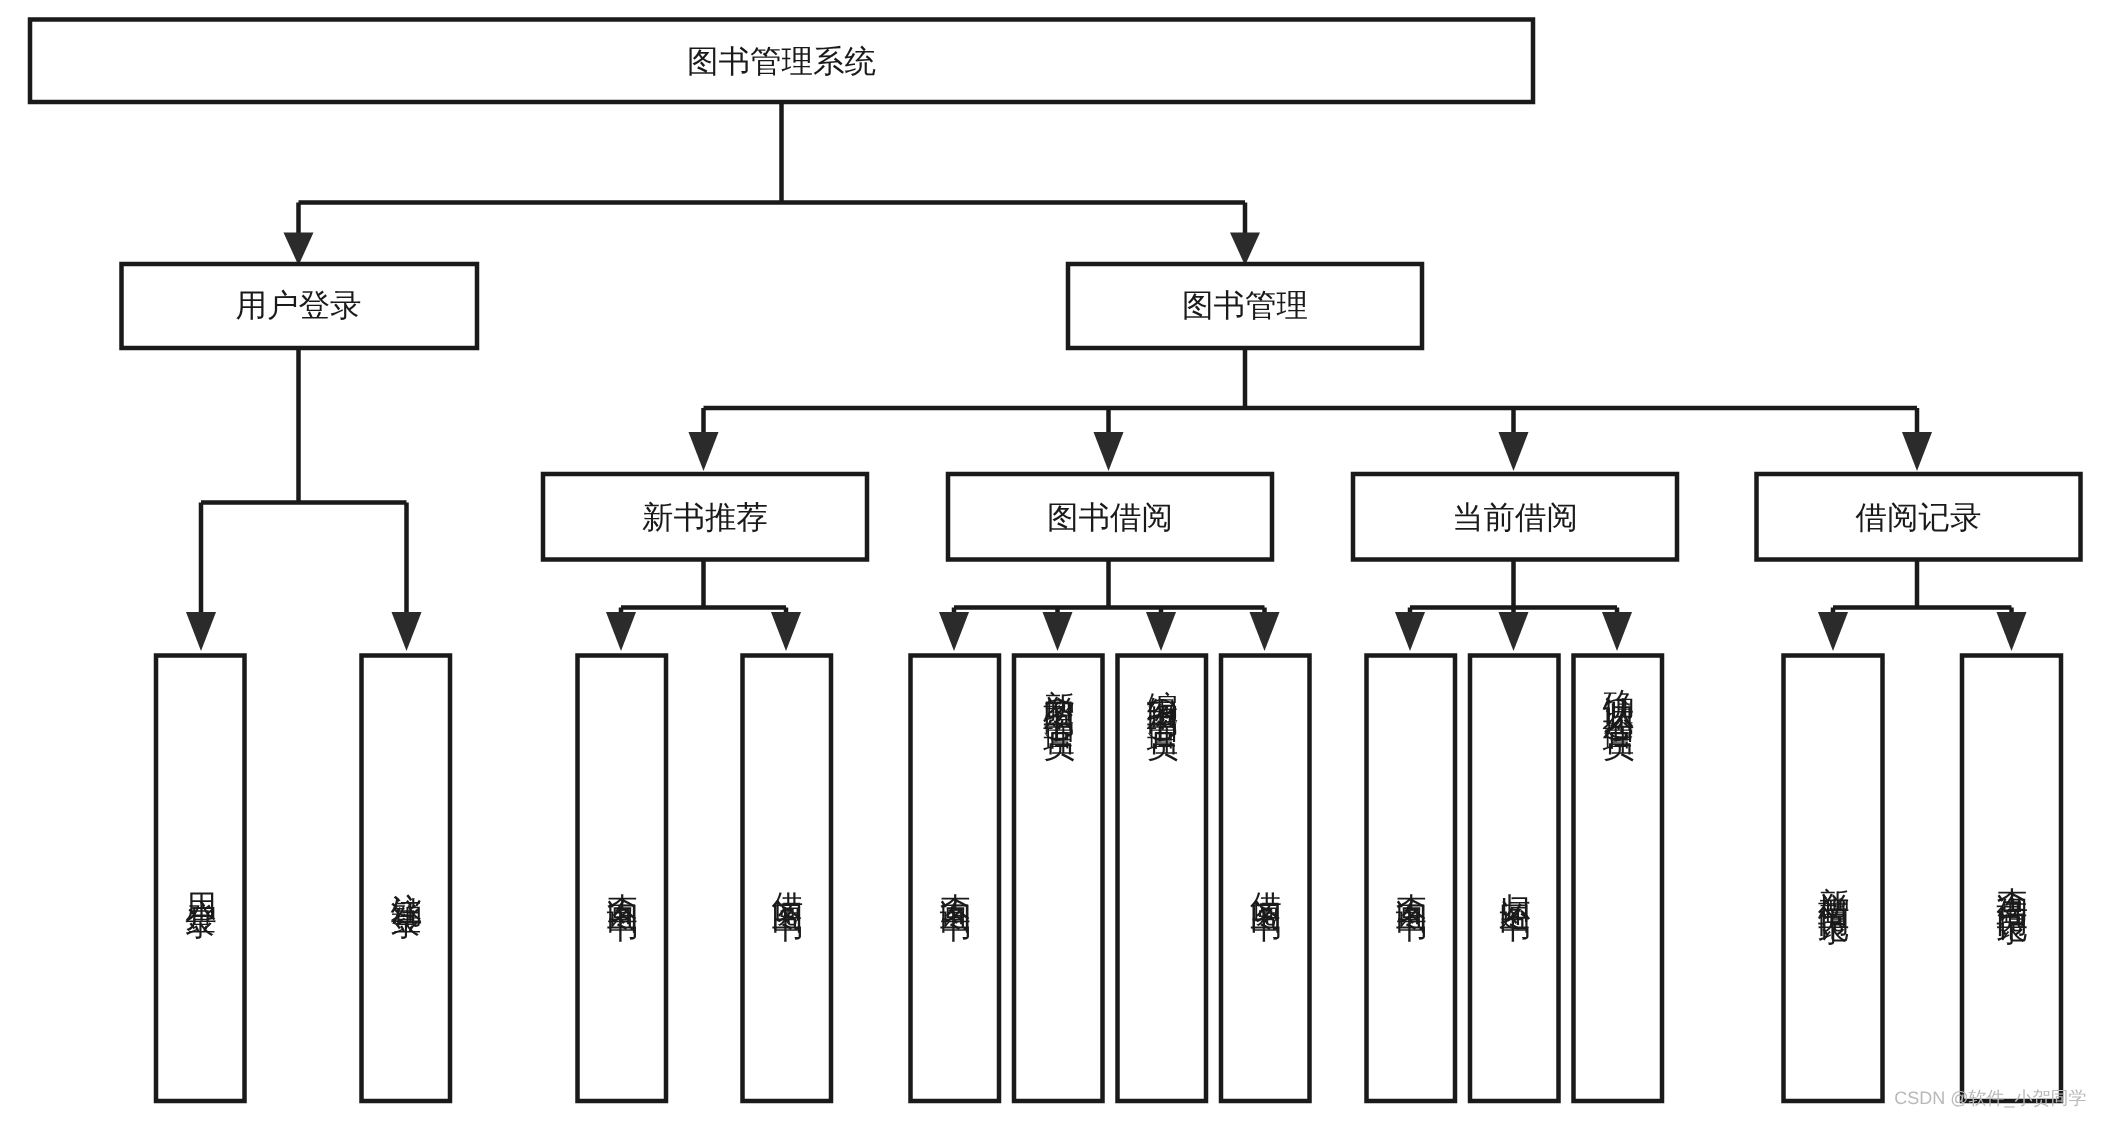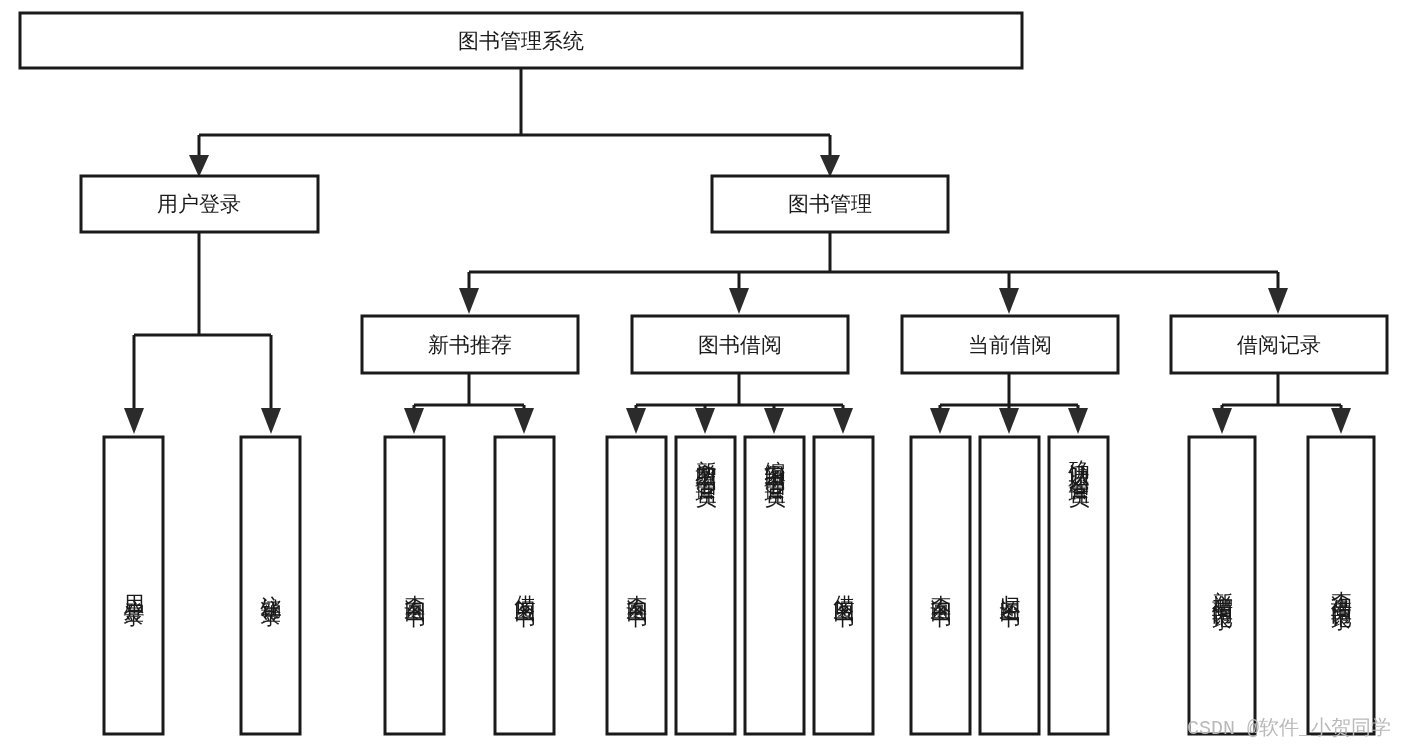--- a/index.html
+++ b/index.html
@@ -43,22 +43,22 @@
     font-family: "DejaVu Sans", "Liberation Sans", sans-serif;
     fill: #1a1a1a;
     font-size: 21px;
     text-anchor: middle;
     dominant-baseline: middle;
   }
   .watermark {
     position: absolute;
     right: 14px;
     bottom: 6px;
-    font-family: Liberation Mono, monospace;
-    font-size: 20px;
+    font-family: Liberation Sans, sans-serif;
+    font-size: 12px;
     color: #b9b9b9;
     white-space: nowrap;
     user-select: none;
   }
 </style>
 </head>
 <body>
 
 <div id="stage">
 

